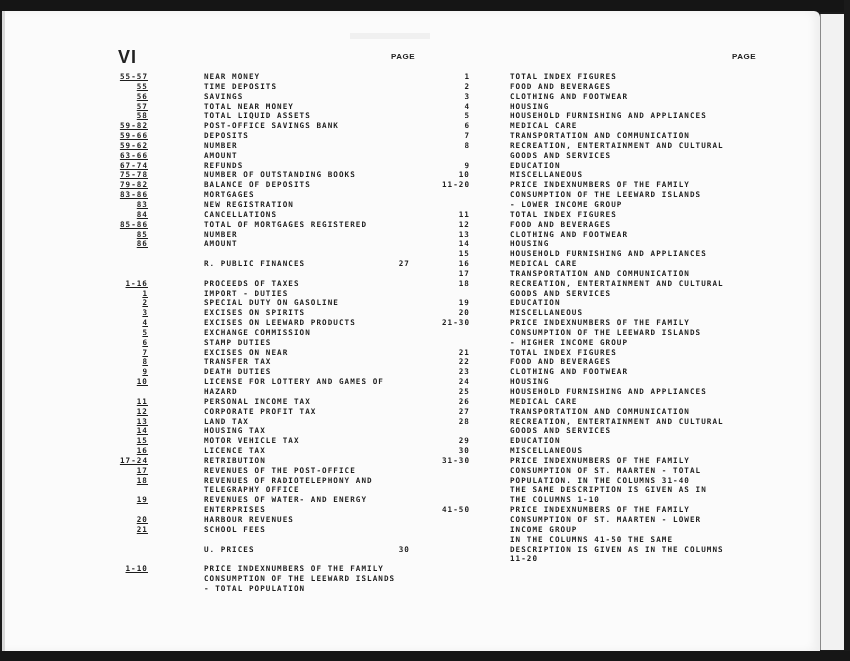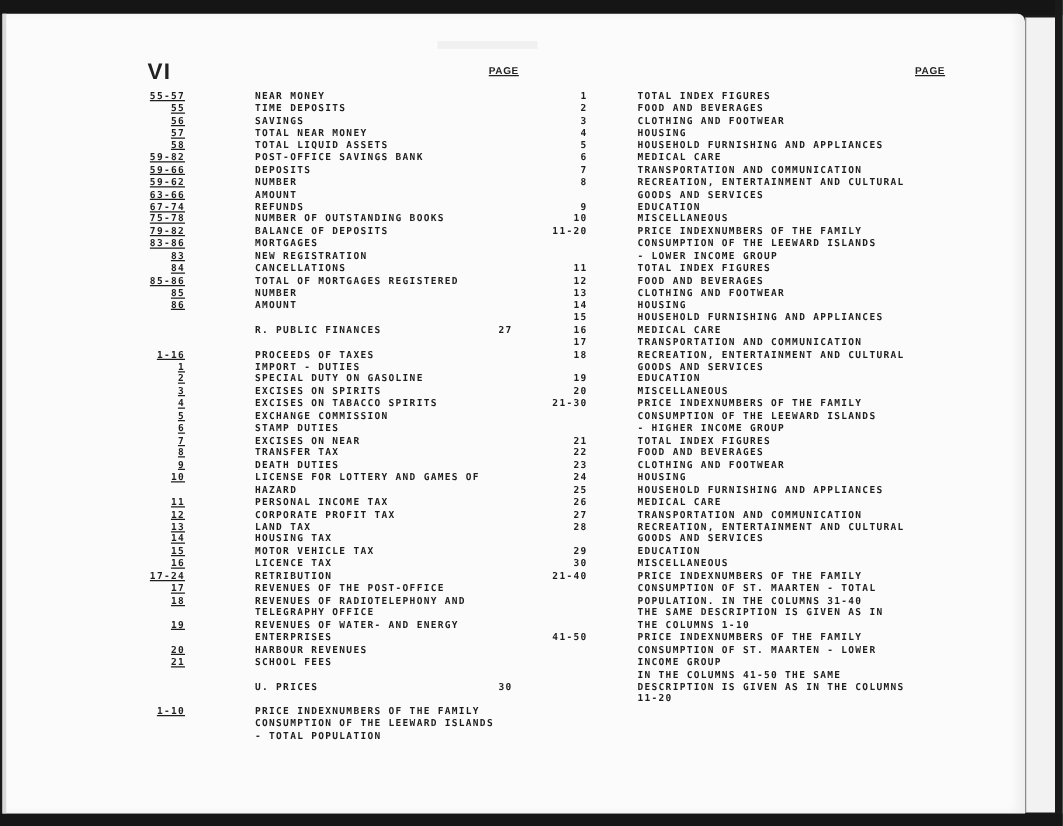--- a/index.html
+++ b/index.html
@@ -28,21 +28,21 @@
     position: absolute; color: #e6e6e6; font-size: 7px; letter-spacing: 1px;
     transform: scaleX(-1); white-space: nowrap;
   }
 
   .roman {
     position: absolute; left: 118px; top: 47px; font-family: "Liberation Sans", sans-serif;
     font-size: 18px; color: #222; font-weight: bold; letter-spacing: 1px;
   }
   .page-head {
     position: absolute; top: 52px; font-family: "Liberation Sans", sans-serif;
-    font-size: 8px; font-weight: bold; color: #222; letter-spacing: 0.5px; text-decoration: underline;
+    font-size: 8px; font-weight: bold; color: #222; letter-spacing: 0.5px;
   }
 
   .col { position: absolute; top: 72px; }
   .row {
     position: relative; height: 9.85px; line-height: 9.85px;
     font-size: 7.6px; color: #1e1e1e; letter-spacing: 1.05px; white-space: nowrap;
     font-weight: bold;
   }
   .row .num { position: absolute; text-align: right; }
   .row .desc { position: absolute; }
@@ -170,21 +170,21 @@
     <div class="row">
       <span class="num">2</span>
       <span class="desc">SPECIAL DUTY ON GASOLINE</span>
     </div>
     <div class="row">
       <span class="num">3</span>
       <span class="desc">EXCISES ON SPIRITS</span>
     </div>
     <div class="row">
       <span class="num">4</span>
-      <span class="desc">EXCISES ON TABACCO SPIRITS</span>
+      <span class="desc">EXCISES ON LEEWARD PRODUCTS</span>
     </div>
     <div class="row">
       <span class="num">5</span>
       <span class="desc">EXCHANGE COMMISSION</span>
     </div>
     <div class="row">
       <span class="num">6</span>
       <span class="desc">STAMP DUTIES</span>
     </div>
     <div class="row">
@@ -440,21 +440,21 @@
     </div>
     <div class="row">
       <span class="num">29</span>
       <span class="desc">EDUCATION</span>
     </div>
     <div class="row">
       <span class="num">30</span>
       <span class="desc">MISCELLANEOUS</span>
     </div>
     <div class="row">
-      <span class="num">21-40</span>
+      <span class="num">31-30</span>
       <span class="desc">PRICE INDEXNUMBERS OF THE FAMILY</span>
     </div>
     <div class="row">
       <span class="num"></span>
       <span class="desc">CONSUMPTION OF ST. MAARTEN - TOTAL</span>
     </div>
     <div class="row">
       <span class="num"></span>
       <span class="desc">POPULATION. IN THE COLUMNS 31-40</span>
     </div>

